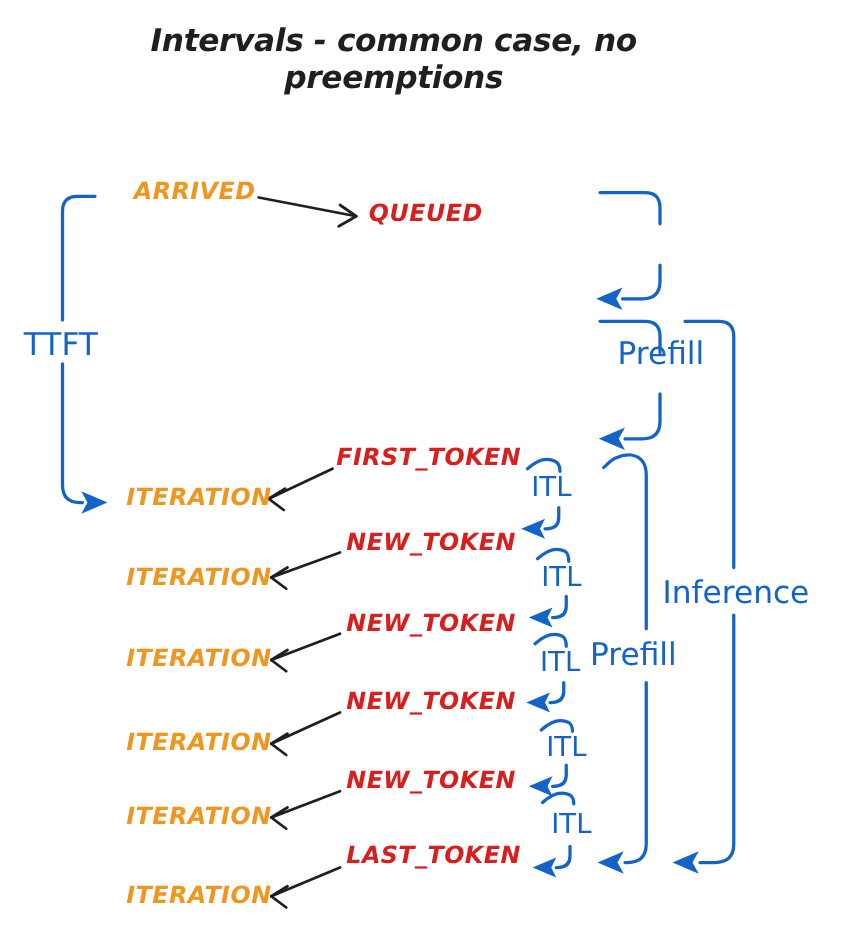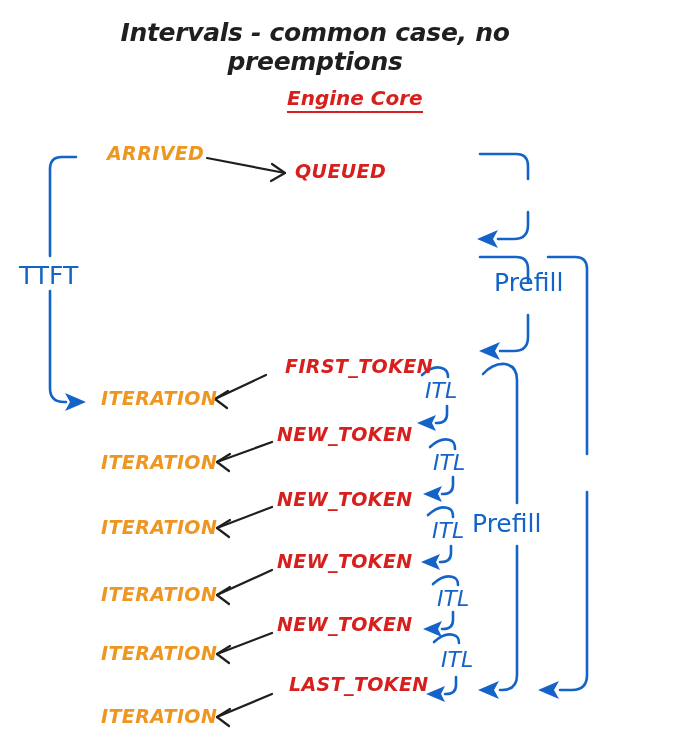--- a/index.html
+++ b/index.html
@@ -12,21 +12,21 @@
   .title{position:absolute;left:60px;top:18px;width:510px;text-align:center;
          font:italic bold 25px "DejaVu Sans",sans-serif;color:var(--ink_black);letter-spacing:-0.3px;}
   .hdr{position:absolute;font:italic bold 20px "DejaVu Sans",sans-serif;line-height:1;
        padding-bottom:3px;border-bottom:2px solid currentColor;white-space:nowrap;}
   .lbl{position:absolute;font:italic bold 19px "DejaVu Sans",sans-serif;line-height:1;
        letter-spacing:.4px;white-space:nowrap;}
   .api{color:var(--api_server);}
   .core{color:var(--engine_core);}
   .blb{position:absolute;font:25px "DejaVu Sans",sans-serif;color:var(--interval_blue);
        line-height:1;white-space:nowrap;}
-  .itl{font-size:22px;font-style:italic;}
+  .itl{font-size:22px;}
 </style>
 </head>
 <body>
 
 <div class="stage">
 
   <svg class="overlay" width="679" height="750" viewBox="0 0 679 750">
 
     <g>
       <path class="bl" d="M 76,157 H 62 Q 50,157 50,169 V 256"></path>
@@ -114,39 +114,39 @@
       <path class="bk" d="M 230,646 L 217,654 L 229,663"></path>
     </g>
     <g>
       <path class="bk" d="M 272,694 L 217,717"></path>
       <path class="bk" d="M 230,709 L 217,717 L 229,726"></path>
     </g>
   </svg>
 
   <div class="title">Intervals - common case, no preemptions</div>
 
-  <div class="hdr core" style="left:287px;top:88px">Engine Core</div>
 
   <div class="lbl api" style="left:107px;top:144px">ARRIVED</div>
   <div class="lbl api" style="left:101px;top:389px">ITERATION</div>
   <div class="lbl api" style="left:101px;top:453px">ITERATION</div>
   <div class="lbl api" style="left:101px;top:518px">ITERATION</div>
   <div class="lbl api" style="left:101px;top:585px">ITERATION</div>
   <div class="lbl api" style="left:101px;top:644px">ITERATION</div>
   <div class="lbl api" style="left:101px;top:707px">ITERATION</div>
 
   <div class="lbl core" style="left:295px;top:162px">QUEUED</div>
-  <div class="lbl core" style="left:285px;top:357px">FIRST_TOKEN</div>
+  <div class="lbl core" style="left:269px;top:357px">FIRST_TOKEN</div>
   <div class="lbl core" style="left:277px;top:425px">NEW_TOKEN</div>
   <div class="lbl core" style="left:277px;top:490px">NEW_TOKEN</div>
   <div class="lbl core" style="left:277px;top:552px">NEW_TOKEN</div>
   <div class="lbl core" style="left:277px;top:615px">NEW_TOKEN</div>
-  <div class="lbl core" style="left:289px;top:675px">LAST_TOKEN</div>
+  <div class="lbl core" style="left:277px;top:675px">LAST_TOKEN</div>
 
   <div class="blb" style="left:19px;top:263px">TTFT</div>
   <div class="blb" style="left:494px;top:270px">Prefill</div>
   <div class="blb itl" style="left:425px;top:380px">ITL</div>
   <div class="blb itl" style="left:433px;top:452px">ITL</div>
   <div class="blb itl" style="left:432px;top:520px">ITL</div>
   <div class="blb itl" style="left:437px;top:588px">ITL</div>
   <div class="blb itl" style="left:441px;top:649px">ITL</div>
   <div class="blb" style="left:472px;top:511px">Prefill</div>
+  <div class="blb" style="left:530px;top:461px">Inference</div>
 </div>
 
 </body></html>

